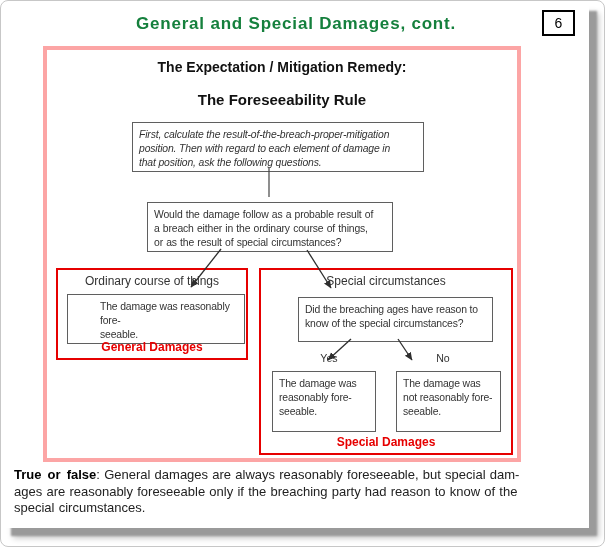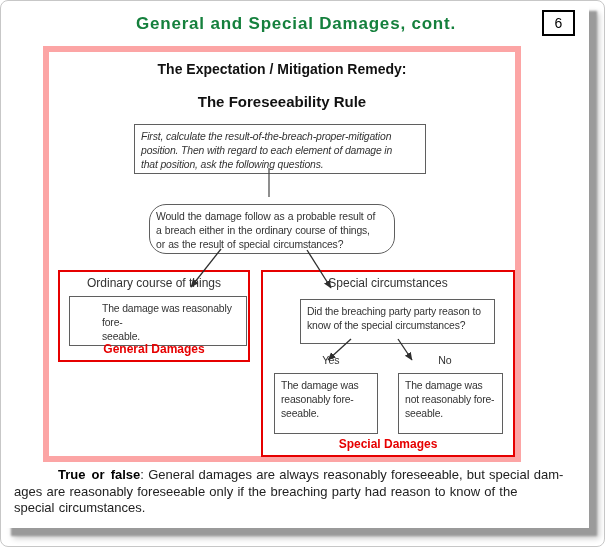--- a/index.html
+++ b/index.html
@@ -32,42 +32,42 @@
     position: absolute; left: 539px; top: 7px;
     width: 33px; height: 26px;
     border: 2px solid #000;
     display: flex; align-items: center; justify-content: center;
     font-size: 14px; color: #000;
     background: #fff;
   }
   .panel {
     position: absolute; left: 40px; top: 43px;
     width: 478px; height: 416px;
-    border: 6px solid #fca5a5;
+    border: 4px solid #fca5a5;
     background: #fff;
   }
   .h1 {
     position: absolute; left: 0; top: 9px; width: 100%;
     text-align: center; font-size: 14px; font-weight: bold; color: #111;
   }
   .h2 {
     position: absolute; left: 0; top: 41px; width: 100%;
     text-align: center; font-size: 15px; font-weight: bold; color: #111;
   }
   .fbox {
     position: absolute;
     border: 1px solid #5f5f5f;
     background: #fff;
     font-size: 10.4px; line-height: 14px; letter-spacing: -0.15px;
     color: #333;
     padding: 5px 6px;
     white-space: pre-line;
   }
   .box1 { left: 85px;  top: 72px;  width: 292px; height: 50px; font-style: italic; }
-  .box2 { left: 100px; top: 152px; width: 246px; height: 50px; word-spacing: 0.5px; border-radius: 17px; }
+  .box2 { left: 100px; top: 152px; width: 246px; height: 50px; word-spacing: 0.5px; }
   .redgroup {
     position: absolute;
     border: 2px solid #e60000;
     background: #fff;
   }
   .red-left  { left: 9px;   top: 218px; width: 192px; height: 92px;  }
   .red-right { left: 212px; top: 218px; width: 254px; height: 187px; }
   .branch-label {
     position: absolute; top: 4px; left: 0; width: 100%;
     text-align: center; font-size: 12px; color: #333;
@@ -85,21 +85,21 @@
     position: absolute; top: 82px; width: 40px;
     text-align: center; font-size: 10.6px; color: #333;
   }
   .yn-yes { left: 48px; }
   .yn-no  { left: 162px; }
   .note {
     position: absolute; left: 11px; top: 464px; width: 574px;
     font-size: 13px; line-height: 16.5px; color: #222;
     white-space: pre-line; word-spacing: 0.6px;
   }
-  .note b { color: #000; word-spacing: 2.5px; margin-left: 44px; }
+  .note b { color: #000; word-spacing: 2.5px; }
   .connectors {
     position: absolute; inset: 0;
     pointer-events: none;
     z-index: 6;
   }
 </style>
 </head>
 <body>
 
 <div class="stage">
@@ -127,21 +127,21 @@
 
       <div class="redgroup red-left">
         <div class="branch-label">Ordinary course of things</div>
         <div class="fbox inner-left">The damage was reasonably fore-
 seeable.</div>
         <div class="category">General Damages</div>
       </div>
 
       <div class="redgroup red-right">
         <div class="branch-label">Special circumstances</div>
-        <div class="fbox inner-q">Did the breaching party party reason to
+        <div class="fbox inner-q">Did the breaching ages have reason to
 know of the special circumstances?</div>
         <div class="yn yn-yes">Yes</div>
         <div class="yn yn-no">No</div>
         <div class="fbox inner-yes">The damage was
 reasonably fore-
 seeable.</div>
         <div class="fbox inner-no">The damage was
 not reasonably fore-
 seeable.</div>
         <div class="category">Special Damages</div>

